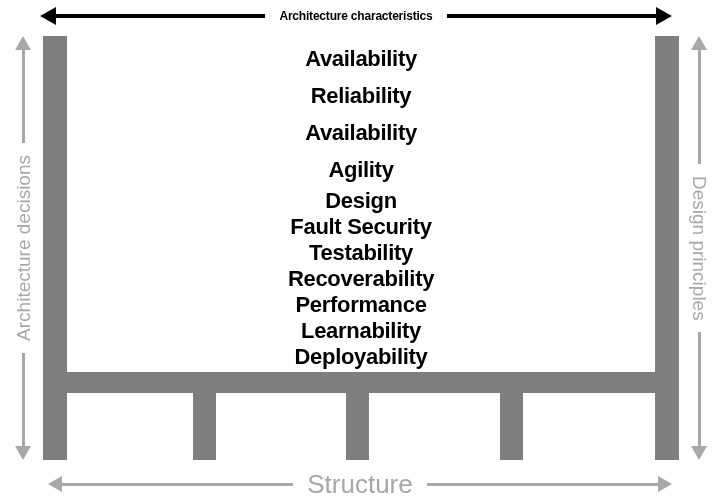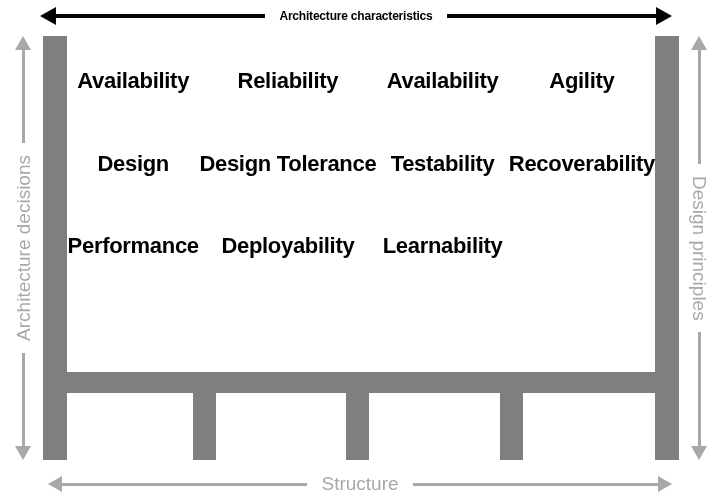--- a/index.html
+++ b/index.html
@@ -87,21 +87,21 @@
   }
   .head.right.gray {
     border-top: 8px solid transparent;
     border-bottom: 8px solid transparent;
     border-left: 14px solid #a8a8a8;
     top: -8px;
   }
   #bottom-arrow-label {
     padding: 0 14px;
     color: #a8a8a8;
-    font-size: 19px;
+    font-size: 26px;
     font-weight: 400;
     white-space: nowrap;
   }
 
   
   .side-arrow {
     position: absolute;
     top: 36px;
     width: 34px;
     height: 424px;
@@ -169,21 +169,21 @@
   #leg-5         { left: 655px; top: 393px; width: 24px;  height: 67px; }
 
   
   #characteristics-grid {
     position: absolute;
     left: 67px;
     top: 40px;
     width: 588px;
     height: 330px;
     display: grid;
-    grid-template-columns: repeat(4, 1fr);
+    grid-template-columns: repeat(1, 1fr);
     grid-template-rows: repeat(4, 1fr);
     align-items: center;
     justify-items: center;
   }
   .characteristic {
     color: #000000;
     font-size: 22px;
     font-weight: 700;
     letter-spacing: -0.3px;
     white-space: nowrap;
@@ -239,26 +239,26 @@
   <div class="gray-block" id="leg-3"></div>
   <div class="gray-block" id="leg-4"></div>
   <div class="gray-block" id="leg-5"></div>
 
   <div id="characteristics-grid">
     <div class="characteristic">Availability</div>
     <div class="characteristic">Reliability</div>
     <div class="characteristic">Availability</div>
     <div class="characteristic">Agility</div>
     <div class="characteristic">Design</div>
-    <div class="characteristic">Design Tolerance</div>
+    <div class="characteristic">Fault Security</div>
     <div class="characteristic">Testability</div>
     <div class="characteristic">Recoverability</div>
     <div class="characteristic">Performance</div>
+    <div class="characteristic">Learnability</div>
     <div class="characteristic">Deployability</div>
-    <div class="characteristic">Learnability</div>
   </div>
 
   <div id="bottom-arrow-row">
     <div class="arrow-line-h left gray">
       <div class="bar"></div>
       <div class="head left gray"></div>
     </div>
     <div id="bottom-arrow-label">Structure</div>
     <div class="arrow-line-h right gray">
       <div class="bar"></div>

